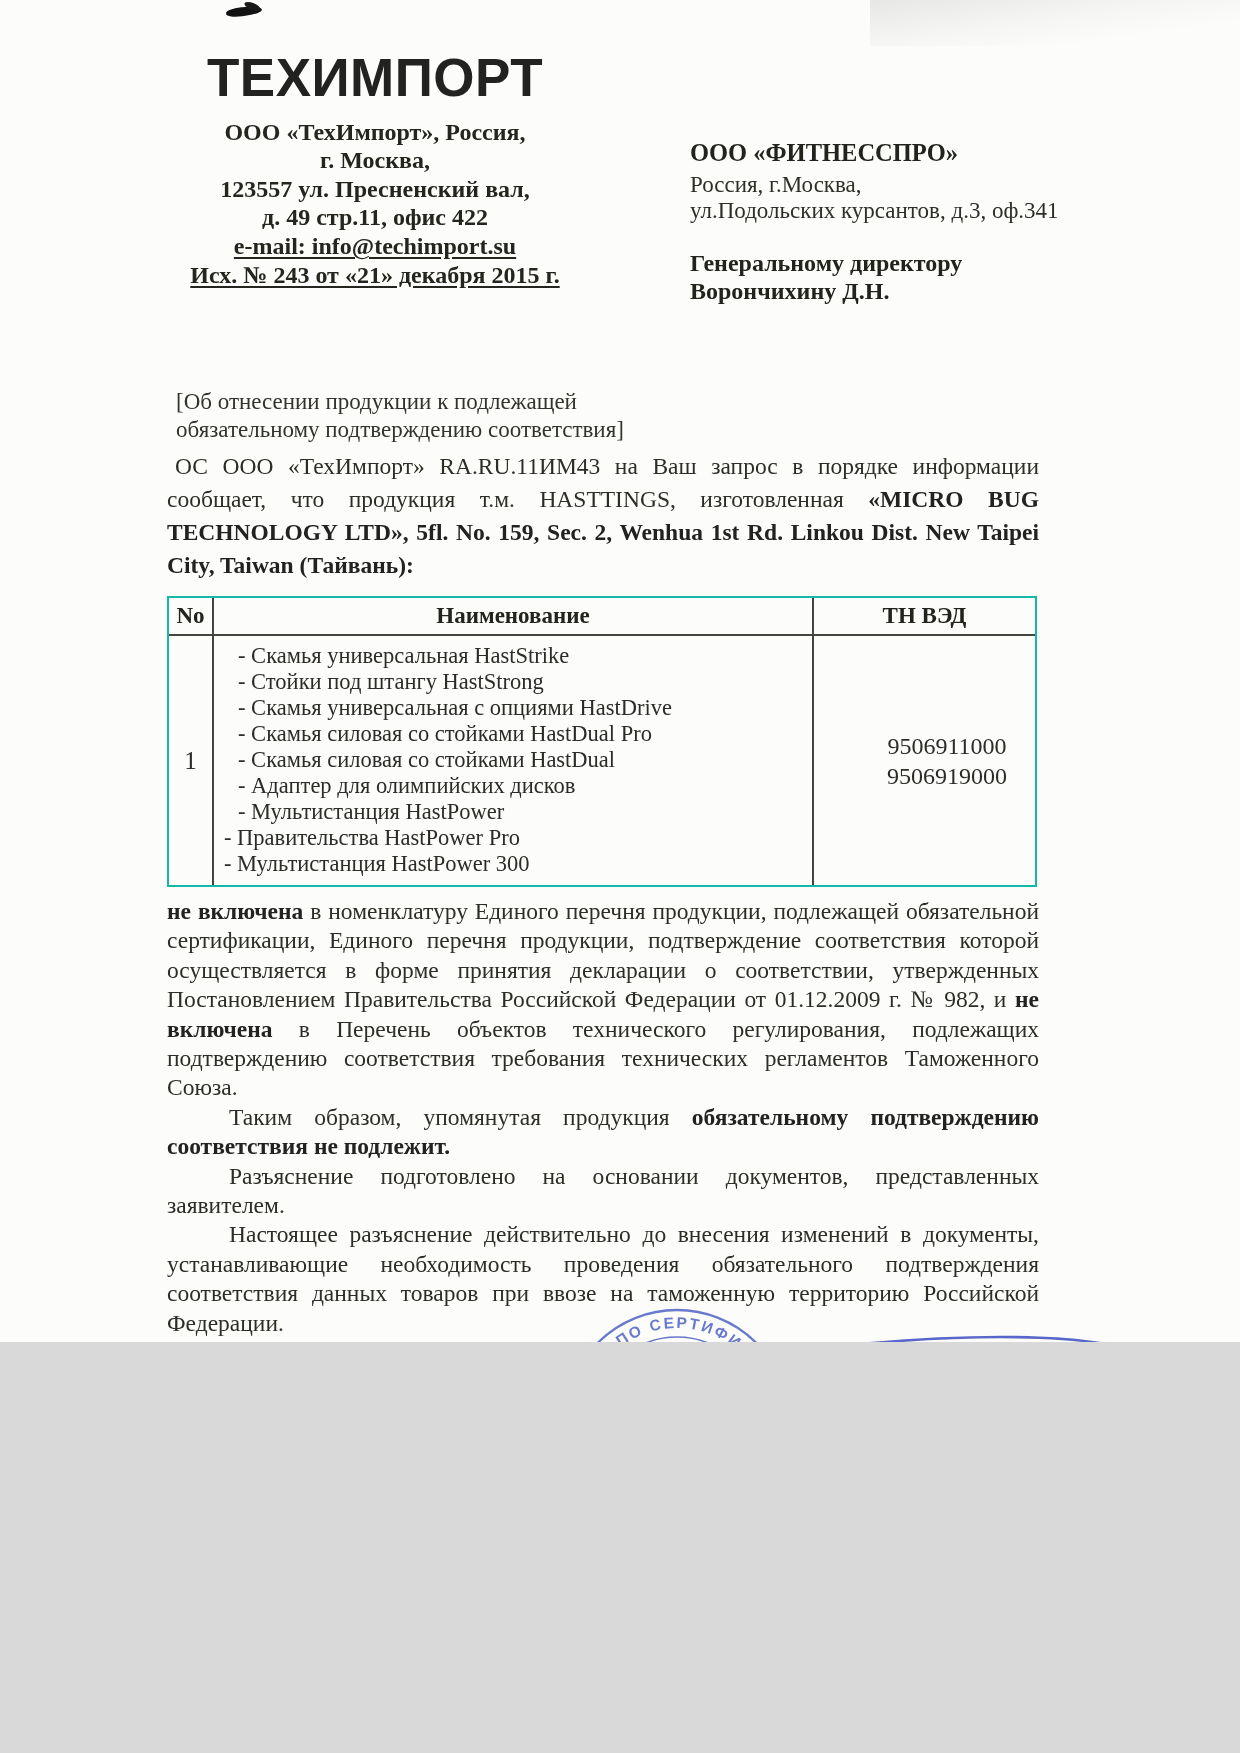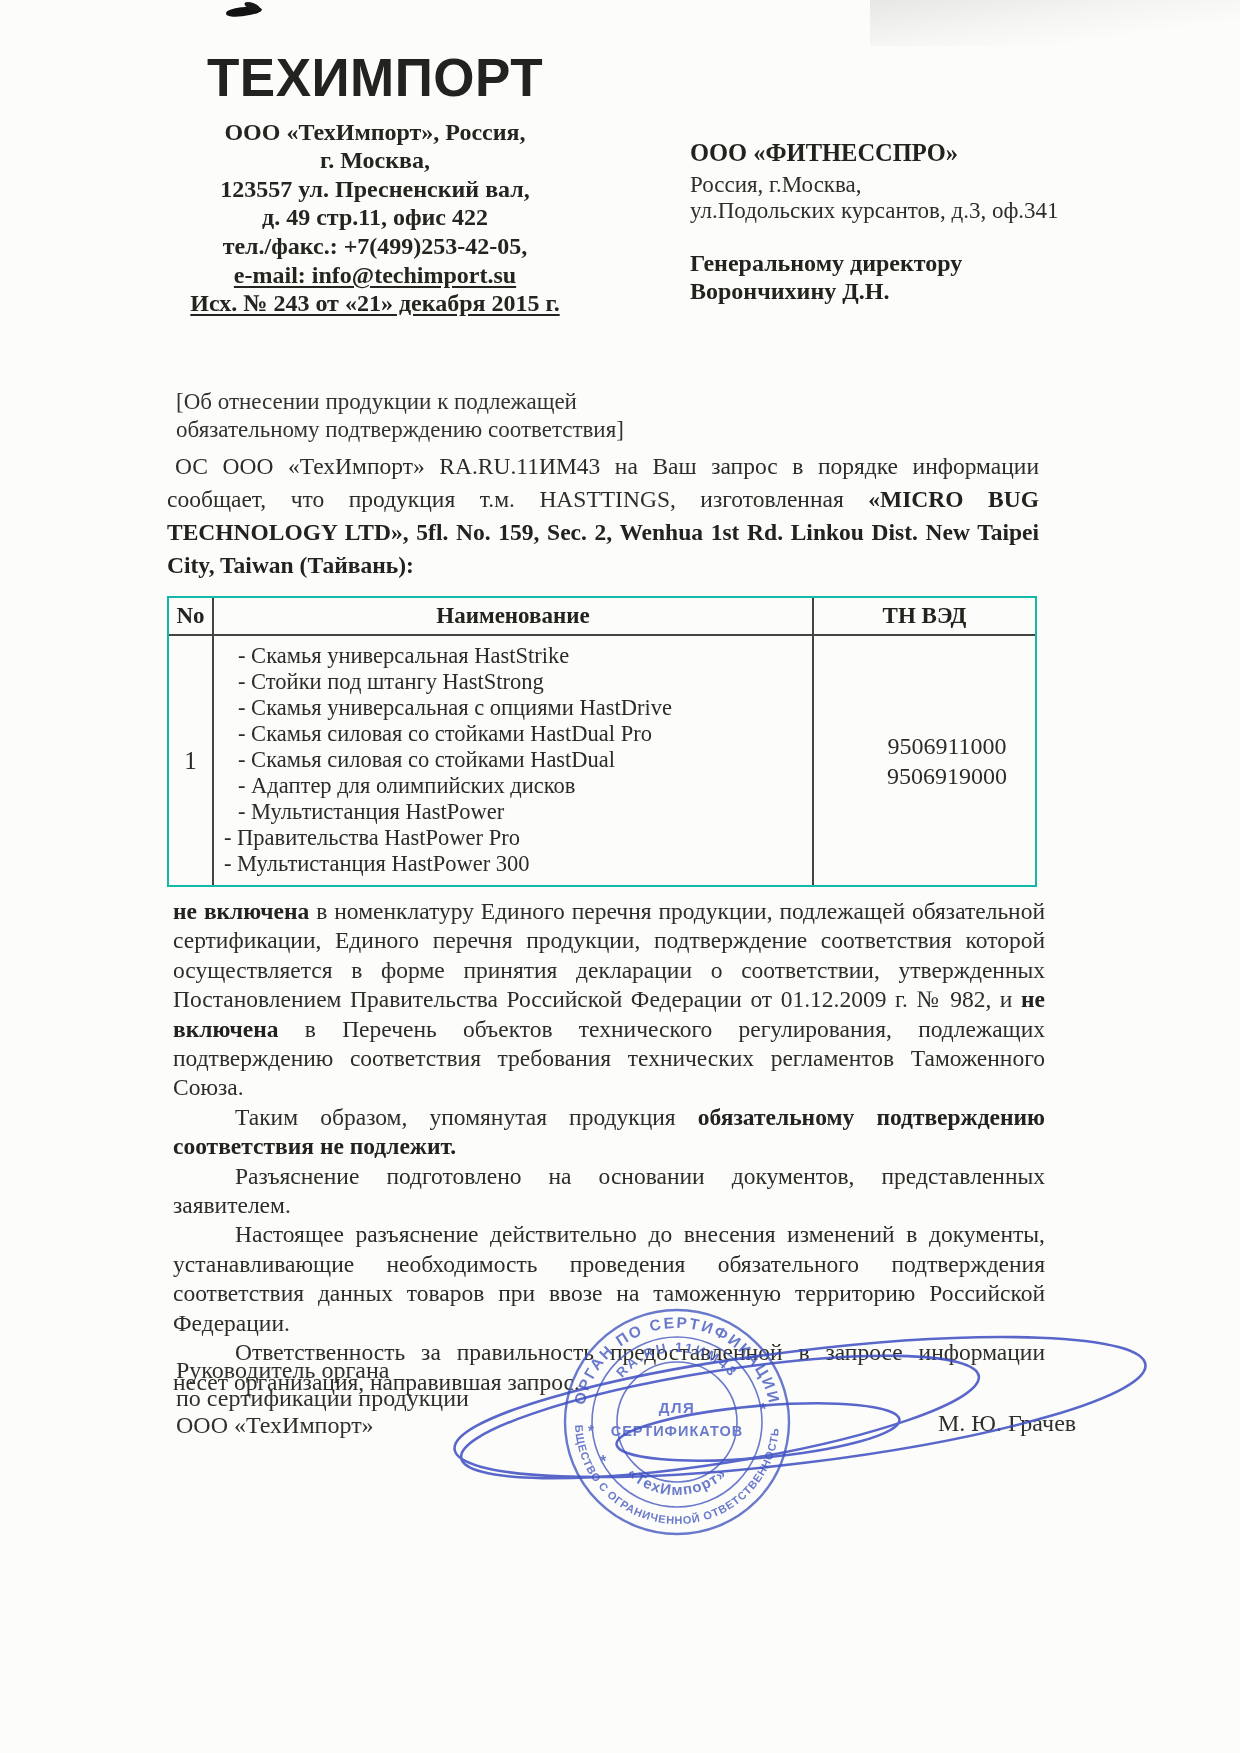--- a/index.html
+++ b/index.html
@@ -1,19 +1,19 @@
 <!DOCTYPE html>
 <html><head>
 <meta charset="utf-8">
 <style>
   * { margin:0; padding:0; box-sizing:border-box; }
   html,body { width:1240px; height:1753px; }
   body { font-family:"Liberation Serif","DejaVu Serif",serif; background:#d9d9d9; }
   .page {
-    position:relative; width:1240px; height:1753px;
+    position:relative; width:1240px; height:1342px;
     background:#fcfcfa; overflow:hidden; color:#2b2b28;
   }
   
   .artifact-topleft { position:absolute; left:226px; top:2px; width:40px; height:20px; }
   .artifact-topleft .blob1{ position:absolute; left:0; top:5px; width:36px; height:9px; background:#121212; border-radius:50% 60% 55% 50%; transform:rotate(-7deg); }
   .artifact-topleft .blob2{ position:absolute; left:18px; top:1px; width:17px; height:7px; background:#1a1a1a; border-radius:50%; transform:rotate(22deg); }
   .artifact-topright { position:absolute; right:0; top:0; width:370px; height:46px;
     background:linear-gradient(172deg, rgba(120,120,118,0.16) 0%, rgba(120,120,118,0.05) 45%, rgba(120,120,118,0) 75%); }
   
   .sender { position:absolute; left:140px; top:50px; width:470px; text-align:center; }
@@ -37,21 +37,21 @@
   .goods .hdr > div { display:flex; align-items:center; justify-content:center;
     font-weight:700; font-size:23px; color:#23231e; }
   .goods .row { display:grid; grid-template-columns:45px 600px 1fr; min-height:235px; }
   .cell-r { border-right:2px solid #454540; }
   .num-cell { display:flex; align-items:center; justify-content:center; font-size:25px; }
   .name-cell { padding:7px 6px 8px 24px; font-size:22.5px; line-height:26px; }
   .name-cell div:nth-child(n+8){ margin-left:-14px; }
   .code-cell { display:flex; flex-direction:column; align-items:center; justify-content:center;
     font-size:24px; line-height:30px;margin-left:45px; }
   
-  .bodytext { position:absolute; left:173px; top:897px; width:872px; font-size:23.5px;
+  .bodytext { position:absolute; left:167px; top:897px; width:872px; font-size:23.5px;
     line-height:29.4px; text-align:justify; color:#2d2d27; }
   .bodytext p { margin:0; }
   .bodytext p.ind { text-indent:62px; }
   
   .sig-title { position:absolute; left:176px; top:1357px; font-size:24px; line-height:27.6px; color:#30302a; }
   .sig-name { position:absolute; left:938px; top:1410px; font-size:24px; color:#30302a; }
   .stamp-wrap { position:absolute; left:420px; top:1285px; width:730px; height:300px; }
   .stamp-wrap svg { display:block; width:100%; height:100%; }
   .stamp-text { font-family:"Liberation Sans","DejaVu Sans",sans-serif; font-weight:700; }
 </style>
@@ -65,21 +65,20 @@
     <div class="blob2"></div>
   </div>
   <div class="artifact-topright"></div>
 
   <div class="sender">
     <div class="logo">ТЕХИМПОРТ</div>
     <div class="sender-line">ООО «ТехИмпорт», Россия,</div>
     <div class="sender-line">г. Москва,</div>
     <div class="sender-line">123557 ул. Пресненский вал,</div>
     <div class="sender-line">д. 49 стр.11, офис 422</div>
-    <div class="sender-line">тел./факс.: +7(499)253-42-05,</div>
     <div class="sender-line u">e-mail: info@techimport.su</div>
     <div class="sender-line u">Исх. № 243 от «21» декабря 2015 г.</div>
   </div>
 
   <div class="recipient">
     <div class="company">ООО «ФИТНЕССПРО»</div>
     <div>Россия, г.Москва,</div>
     <div>ул.Подольских  курсантов, д.3, оф.341</div>
     <div class="attn">
       <div>Генеральному директору</div>

